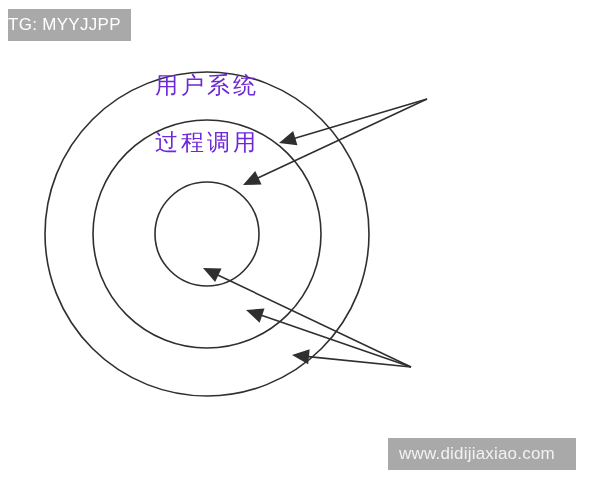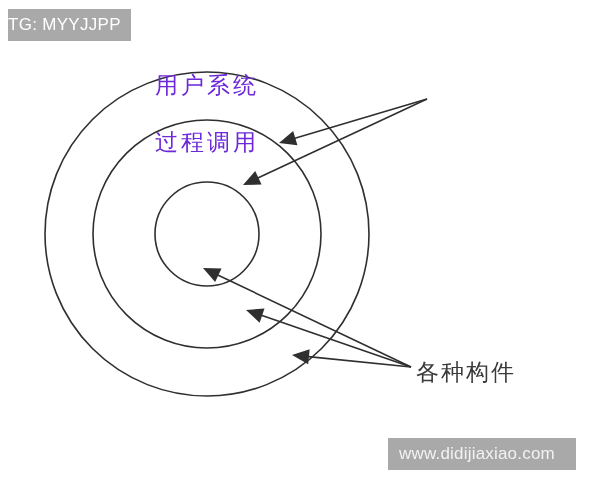--- a/index.html
+++ b/index.html
@@ -95,19 +95,18 @@
         <polygon points="292,355 309.66670535653134,349.2434800577511 308.16173282261,364.16779101913704" fill="#2f2f2f"></polygon>
       </g>
   </svg>
 
   <div class="ring-label" style="left:207px; top:70px;">用户系统</div>
 
   <div class="ring-label" style="left:207px; top:127px;">过程调用</div>
 
 
 
-  <div class="callout-label" style="left:416px; top:357px;">各种构件</div>
 
   <div id="tg-tag">TG: MYYJJPP</div>
 
   <div id="watermark">www.didijiaxiao.com</div>
 
 </div>
 
 </body></html>

